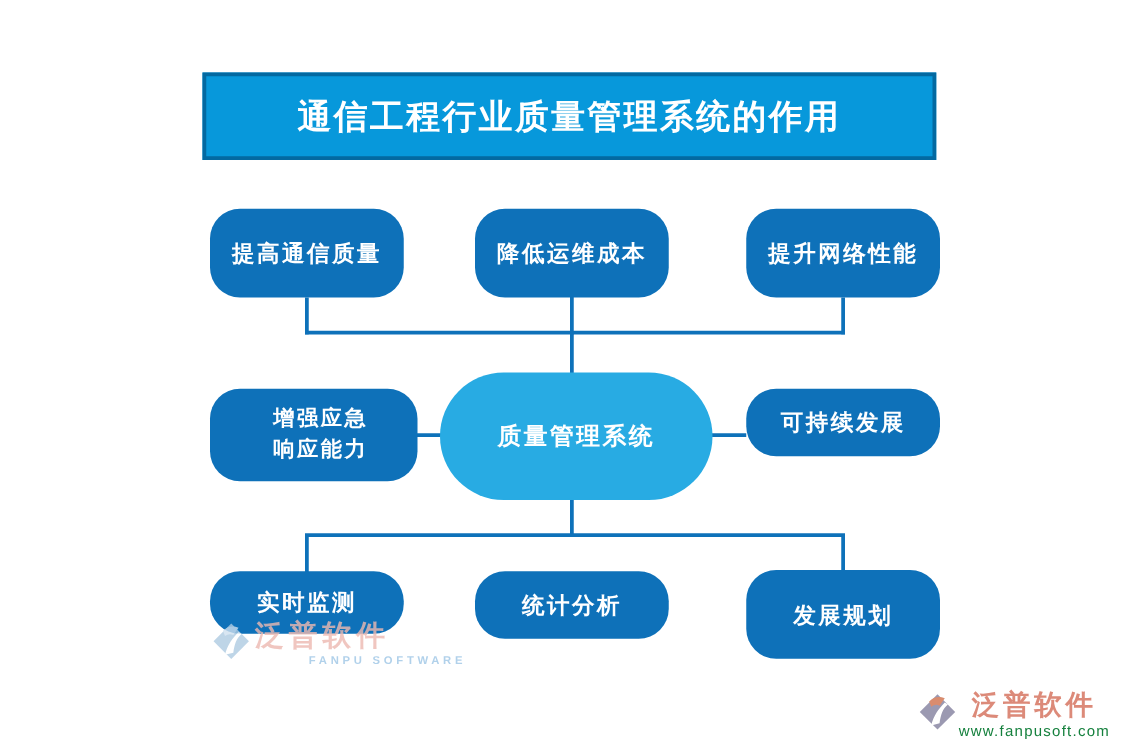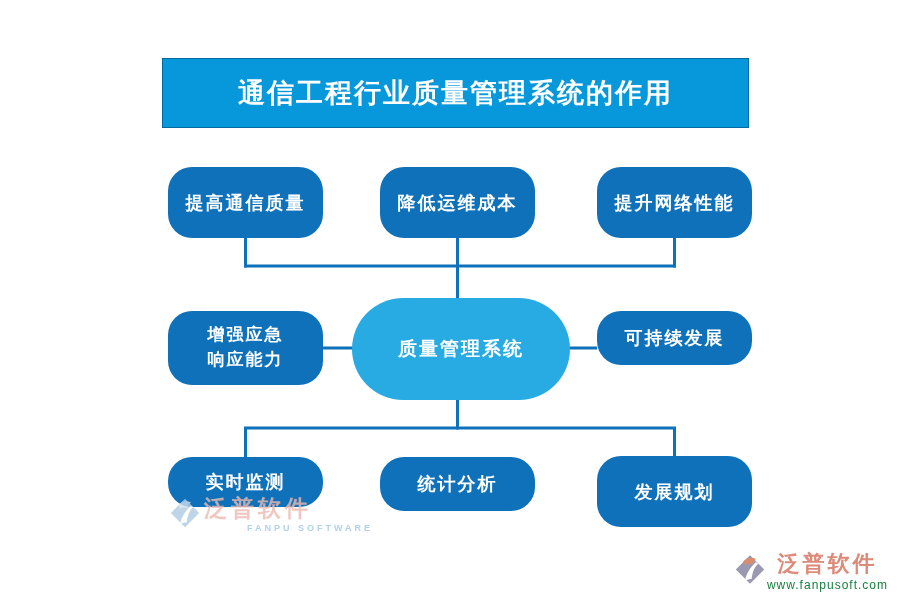--- a/index.html
+++ b/index.html
@@ -3,33 +3,33 @@
 <meta charset="utf-8">
 <style>
   html,body{margin:0;padding:0;background:#fff;}
   #canvas{
     position:relative;width:900px;height:600px;background:#ffffff;overflow:hidden;
     font-family:"Liberation Sans","DejaVu Sans",sans-serif;
   }
   
   .title-box{
     position:absolute;left:162px;top:58px;width:587px;height:70px;
-    box-sizing:border-box;background:#0798DB;border:1px solid #0369a1;
+    box-sizing:border-box;background:#0798DB;border:3px solid #0369a1;
     display:flex;align-items:center;justify-content:center;
     color:#ffffff;font-size:27px;font-weight:bold;letter-spacing:2px;
   }
   
   .node{
     position:absolute;background:#0E71B9;color:#ffffff;
     display:flex;align-items:center;justify-content:center;
     font-weight:bold;font-size:18px;letter-spacing:2px;z-index:2;
     text-align:left;
     border-radius:24px;
   }
-  .node.two-line{flex-direction:column;font-size:17px;line-height:1.45;}
+  .node.two-line{flex-direction:column;font-size:17px;line-height:1.45;padding-left:11px;}
   
   .n-top1{left:168px;top:167px;width:155px;height:71px;}
   .n-top2{left:380px;top:167px;width:155px;height:71px;}
   .n-top3{left:597px;top:167px;width:155px;height:71px;}
   
   .n-left {left:168px;top:311px;width:155px;height:74px;}
   .n-right{left:597px;top:311px;width:155px;height:54px;}
   .capsule{
     position:absolute;left:352px;top:298px;width:218px;height:102px;
     background:#28ABE3;border-radius:51px;display:flex;align-items:center;justify-content:center;

